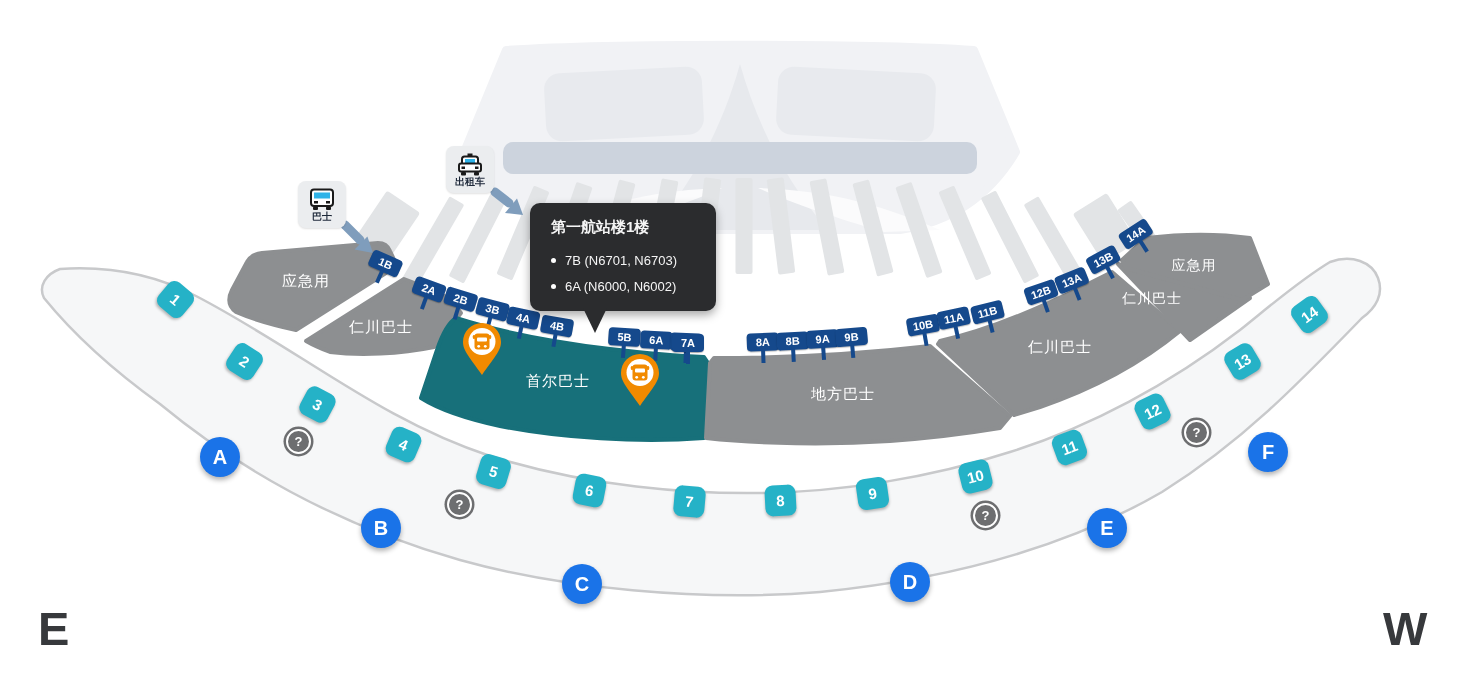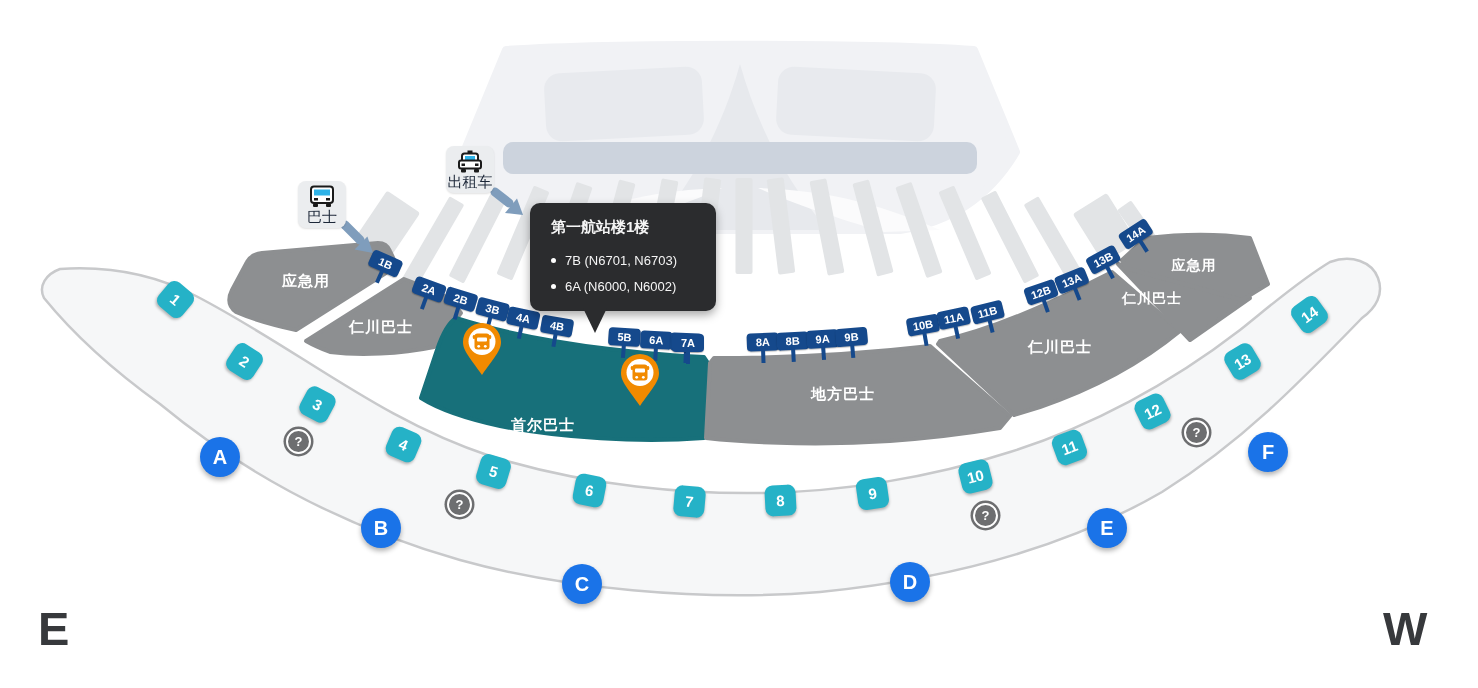--- a/index.html
+++ b/index.html
@@ -21,24 +21,24 @@
     font-size:20px;font-weight:bold;display:flex;align-items:center;justify-content:center;
     box-shadow:0 3px 5px rgba(0,0,0,.3);}
   
   .help{position:absolute;width:25px;height:25px;border-radius:50%;background:#6d6e70;
     border:2px solid #fff;box-shadow:0 0 0 2.5px #6d6e70;color:#fff;font-size:13px;font-weight:bold;
     display:flex;align-items:center;justify-content:center;box-sizing:border-box;}
   
   .chip{position:absolute;width:48px;height:47px;background:#ebedef;border-radius:8px;
     display:flex;flex-direction:column;align-items:center;justify-content:center;gap:1px;
     box-shadow:0 1px 2px rgba(0,0,0,.12);}
-  .chip .clabel{font-size:15px;font-weight:normal;color:#1c2738;line-height:1;}
+  .chip .clabel{font-size:10px;font-weight:bold;color:#1c2738;line-height:1;}
   
   .zlabel{position:absolute;transform:translate(-50%,-50%);color:#fff;font-size:15px;
-    font-weight:700;letter-spacing:1px;white-space:nowrap;}
+    font-weight:400;letter-spacing:1px;white-space:nowrap;}
   .zlabel.small{font-size:14px;}
   
   .tooltip{position:absolute;left:530px;top:203px;width:186px;height:108px;background:#2b2c2e;
     border-radius:10px;color:#f5f5f5;box-shadow:0 4px 10px rgba(0,0,0,.35);box-sizing:border-box;
     padding:15px 14px 25px 21px;}
   .tooltip .ttl{font-size:15px;font-weight:bold;margin-bottom:10px;}
   .tooltip .item{display:flex;align-items:center;gap:9px;font-size:13px;height:26px;}
   .tooltip .dot{width:5px;height:5px;border-radius:50%;background:#fff;flex:0 0 auto;}
   .tooltip .ptr{position:absolute;left:53px;top:105px;width:0;height:0;
     border-left:12px solid transparent;border-right:12px solid transparent;border-top:25px solid #2b2c2e;}
@@ -99,21 +99,21 @@
     <g fill="#7f9dbc" stroke="#7f9dbc">
       <path d="M345,225 L360,240" stroke-width="9" stroke-linecap="round"></path>
       <polygon points="373,253 354.6,249.4 367.4,236.6" stroke="none"></polygon>
       <path d="M495,192 L509,203" stroke-width="9" stroke-linecap="round"></path>
       <polygon points="523,215 505,213 517,198.5" stroke="none"></polygon>
     </g>
   </svg>
 
   <div class="zlabel" style="left:306px;top:281px;">应急用</div>
   <div class="zlabel" style="left:381px;top:327px;">仁川巴士</div>
-  <div class="zlabel" style="left:543px;top:381px;margin-top:44px;">首尔巴士</div>
+  <div class="zlabel" style="left:558px;top:381px;">首尔巴士</div>
   <div class="zlabel" style="left:843px;top:394px;">地方巴士</div>
   <div class="zlabel" style="left:1060px;top:347px;">仁川巴士</div>
   <div class="zlabel small" style="left:1152px;top:299px;">仁川巴士</div>
   <div class="zlabel small" style="left:1194px;top:266px;">应急用</div>
 
   <div class="chip" style="left:298px;top:181px;">
     <svg width="28" height="23" viewBox="0 0 28 23">
       <rect x="3" y="1.5" width="22" height="16.5" rx="3" fill="#fff" stroke="#1a1a1a" stroke-width="2"></rect>
       <rect x="6" y="4.5" width="16" height="6" fill="#2fb3e8"></rect>
       <rect x="6" y="13" width="4" height="2.5" fill="#1a1a1a"></rect>

